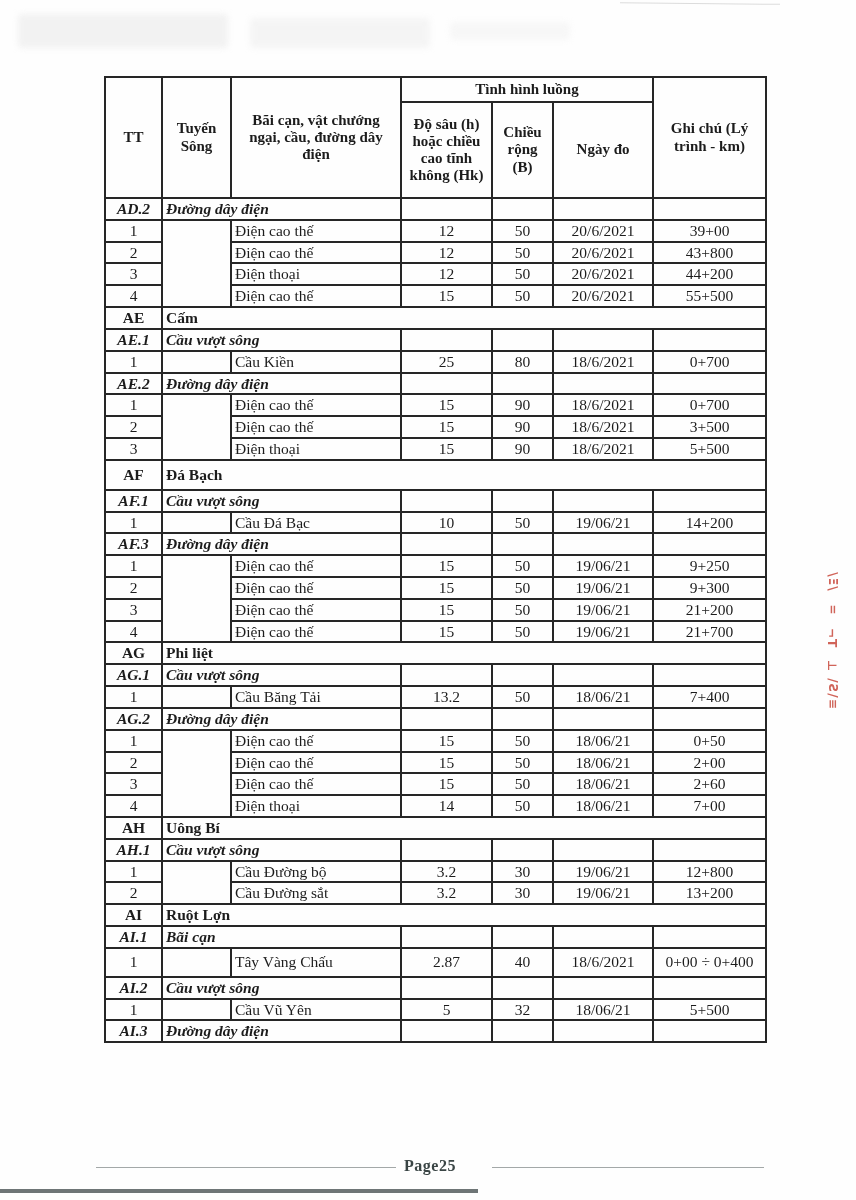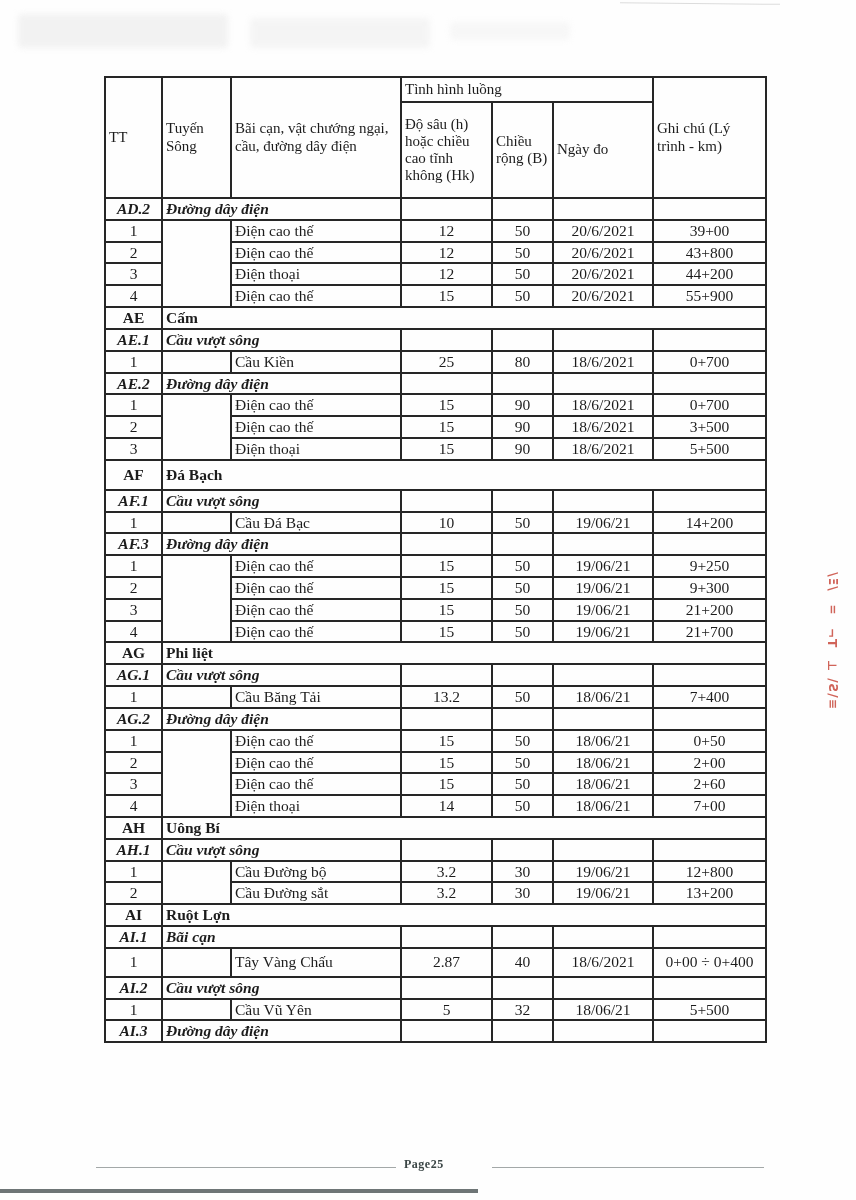--- a/index.html
+++ b/index.html
@@ -30,22 +30,22 @@
     font-size:15.5px;
     line-height:1.15;
   }
   table.doc th, table.doc td {
     border:2px solid #262626;
     vertical-align:middle;
     padding:1px 3px;
     background:transparent;
   }
   table.doc thead th {
-    font-weight:normal;
-    text-align:left;
+    font-weight:bold;
+    text-align:center;
     font-size:15px;
   }
   th.h-span { height:25px; }
   tr.hdr2 th { height:96px; }
 
   tbody tr { height:21px; }
   tbody tr.tall-group { height:30px; }
   tbody tr.tall-item  { height:29px; }
 
   td.c-id    { text-align:center; font-weight:bold; }
@@ -65,21 +65,21 @@
     font-family:"DejaVu Sans","Liberation Sans",sans-serif;
   }
   .margin-marks span { display:block; transform:rotate(90deg); white-space:nowrap; letter-spacing:1px; }
 
   
   .footer-line { position:absolute; top:1167px; height:0; border-top:1.5px solid #a3a8a8; }
   .footer-line.left  { left:96px;  width:300px; }
   .footer-line.right { left:492px; width:272px; }
   .page-label {
     position:absolute; left:404px; top:1157px;
-    font-weight:bold; font-size:12px; color:#3a4545; letter-spacing:.5px;
+    font-weight:bold; font-size:16px; color:#3a4545; letter-spacing:.5px;
   }
   .bottom-edge { position:absolute; left:0; top:1189px; width:478px; height:4px; background:#6e7576; filter:blur(.6px); }
 </style>
 </head>
 <body>
 
 <div class="page">
 
   <div class="bleed b1"></div>
   <div class="bleed b2"></div>
@@ -143,21 +143,21 @@
           <td class="c-num">50</td>
           <td class="c-num">20/6/2021</td>
           <td class="c-note">44+200</td>
         </tr>
         <tr class="r-item">
           <td class="c-no">4</td>
           <td class="c-name">Điện cao thế</td>
           <td class="c-num">15</td>
           <td class="c-num">50</td>
           <td class="c-num">20/6/2021</td>
-          <td class="c-note">55+900</td>
+          <td class="c-note">55+500</td>
         </tr>
         <tr class="r-group">
           <td class="c-id">AE</td>
           <td class="c-glabel" colspan="6">Cấm</td>
         </tr>
         <tr class="r-subgroup">
           <td class="c-id">AE.1</td>
           <td class="c-slabel" colspan="2">Cầu vượt sông</td>
           <td class="c-empty"></td>
           <td class="c-empty"></td>

